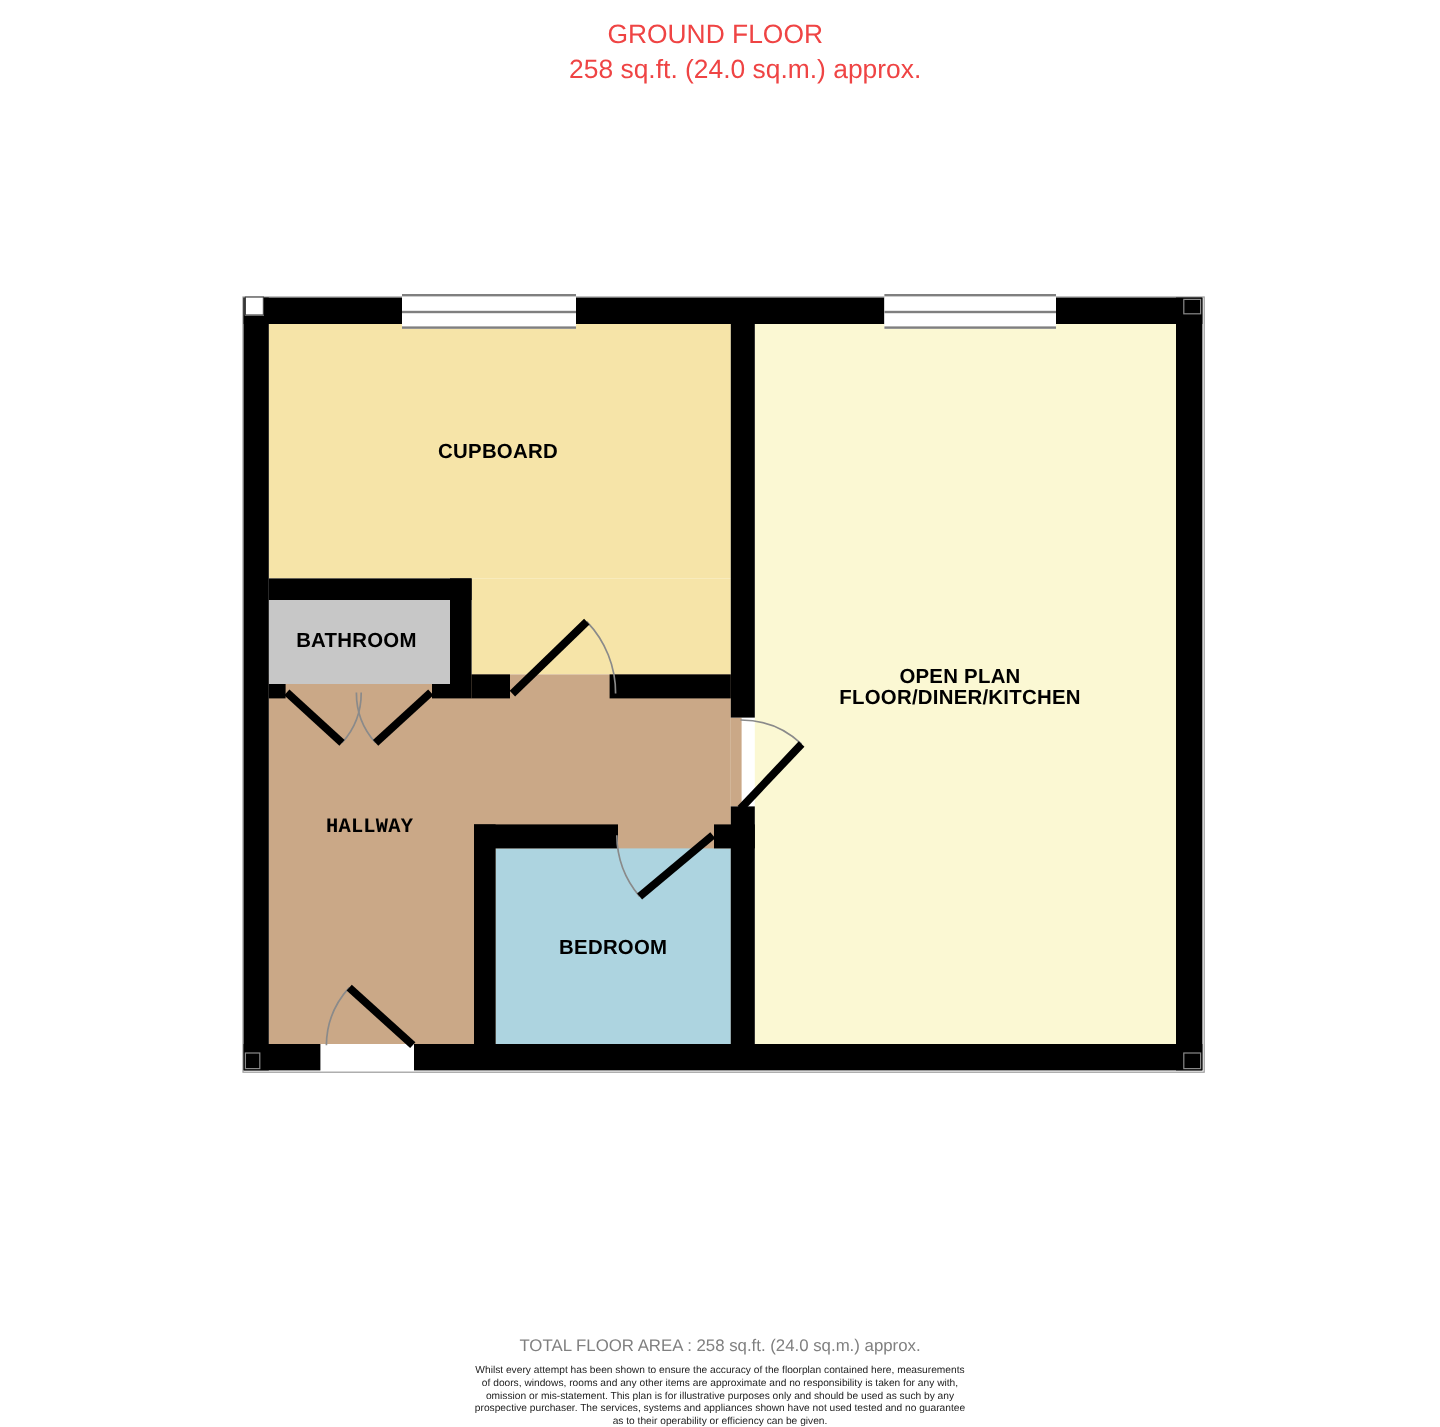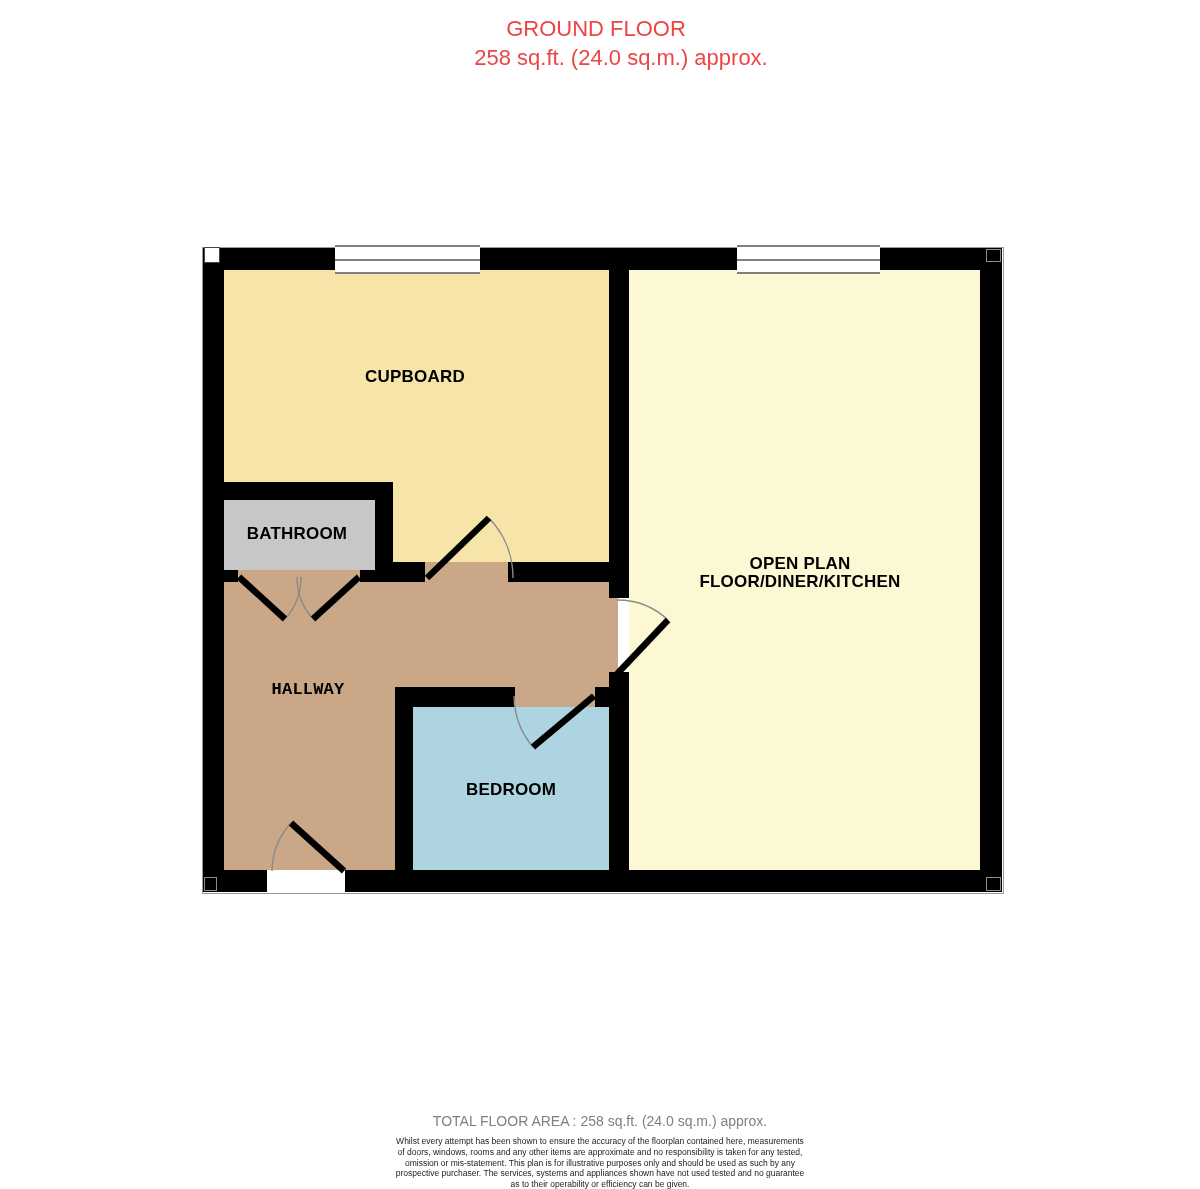--- a/index.html
+++ b/index.html
@@ -102,20 +102,20 @@
     <div class="room-label" style="left:511px;top:790px;">BEDROOM</div>
     <div class="room-label" style="left:800px;top:573px;">
       <div>OPEN PLAN</div>
       <div>FLOOR/DINER/KITCHEN</div>
     </div>
   </div>
 
   <div id="footer">
     <div class="footer-area">TOTAL FLOOR AREA : 258 sq.ft. (24.0 sq.m.) approx.</div>
     <div class="disclaimer-line">Whilst every attempt has been shown to ensure the accuracy of the floorplan contained here, measurements</div>
-    <div class="disclaimer-line">of doors, windows, rooms and any other items are approximate and no responsibility is taken for any tested,</div>
+    <div class="disclaimer-line">of doors, windows, rooms and any other items are approximate and no responsibility is taken for any with,</div>
     <div class="disclaimer-line">omission or mis-statement. This plan is for illustrative purposes only and should be used as such by any</div>
     <div class="disclaimer-line">prospective purchaser. The services, systems and appliances shown have not used tested and no guarantee</div>
     <div class="disclaimer-line">as to their operability or efficiency can be given.</div>
     <div class="disclaimer-line">Made with Metropix ©2025</div>
   </div>
 
 </div>
 
 </body></html>

